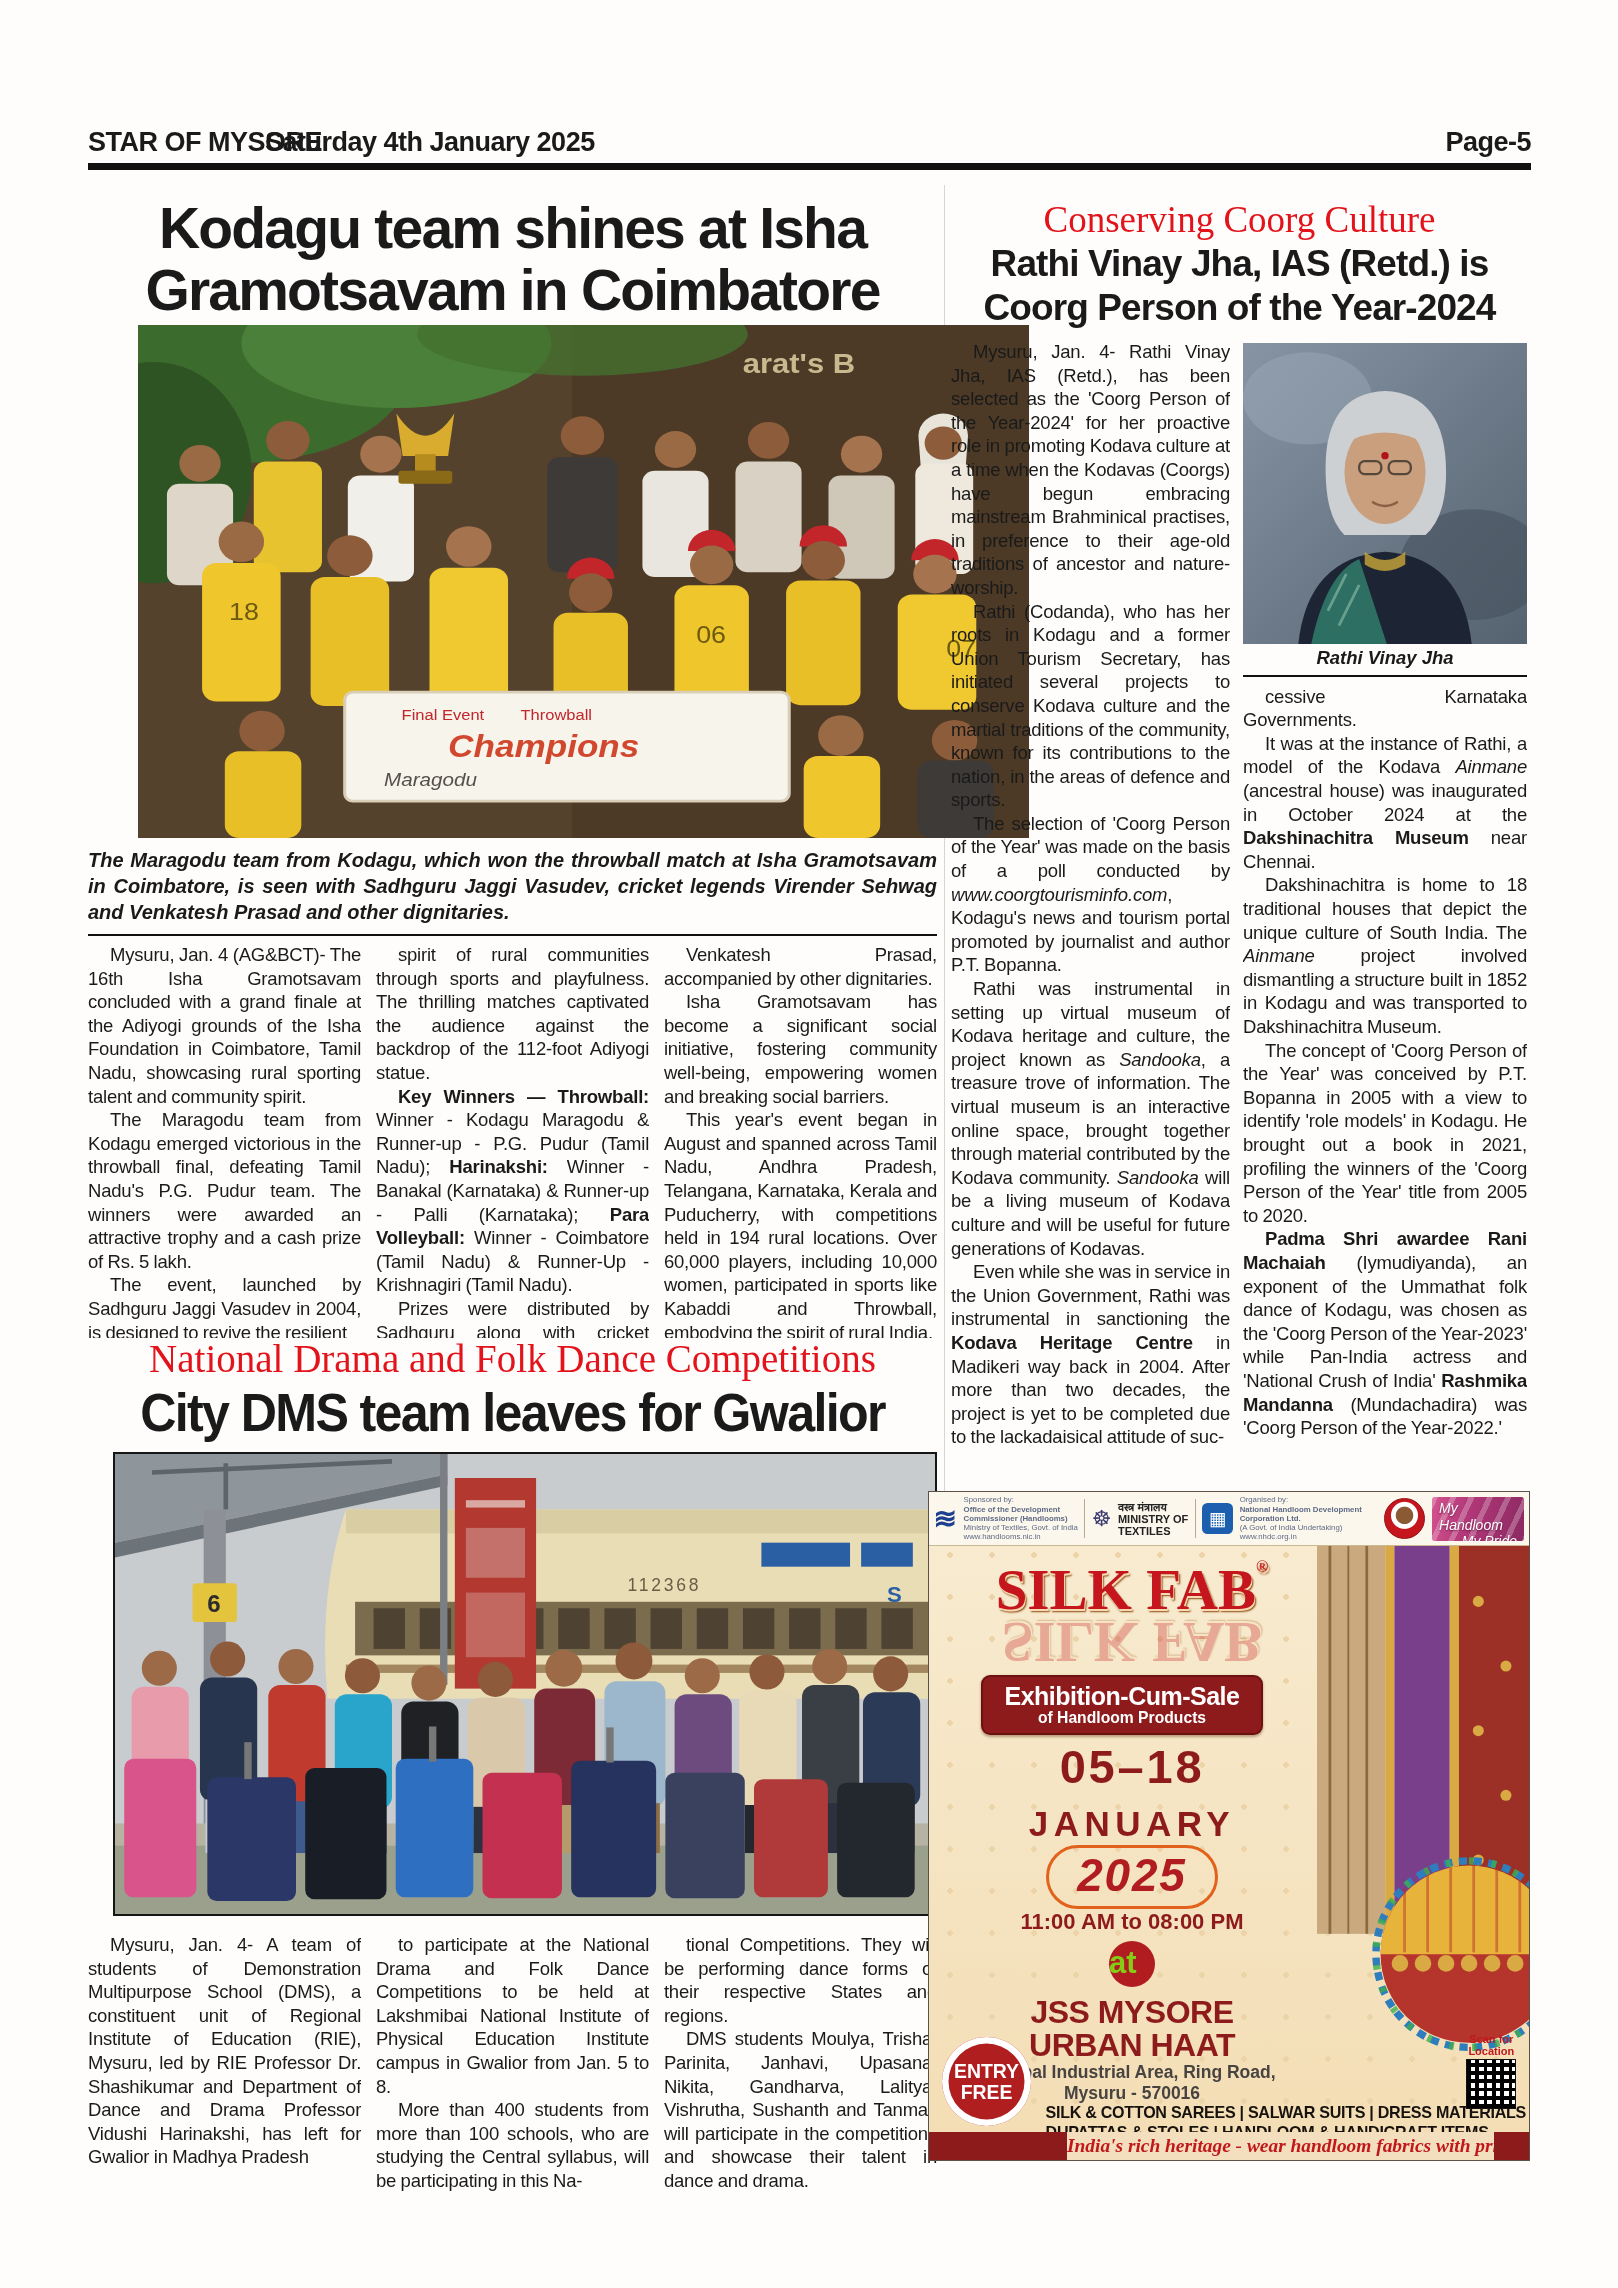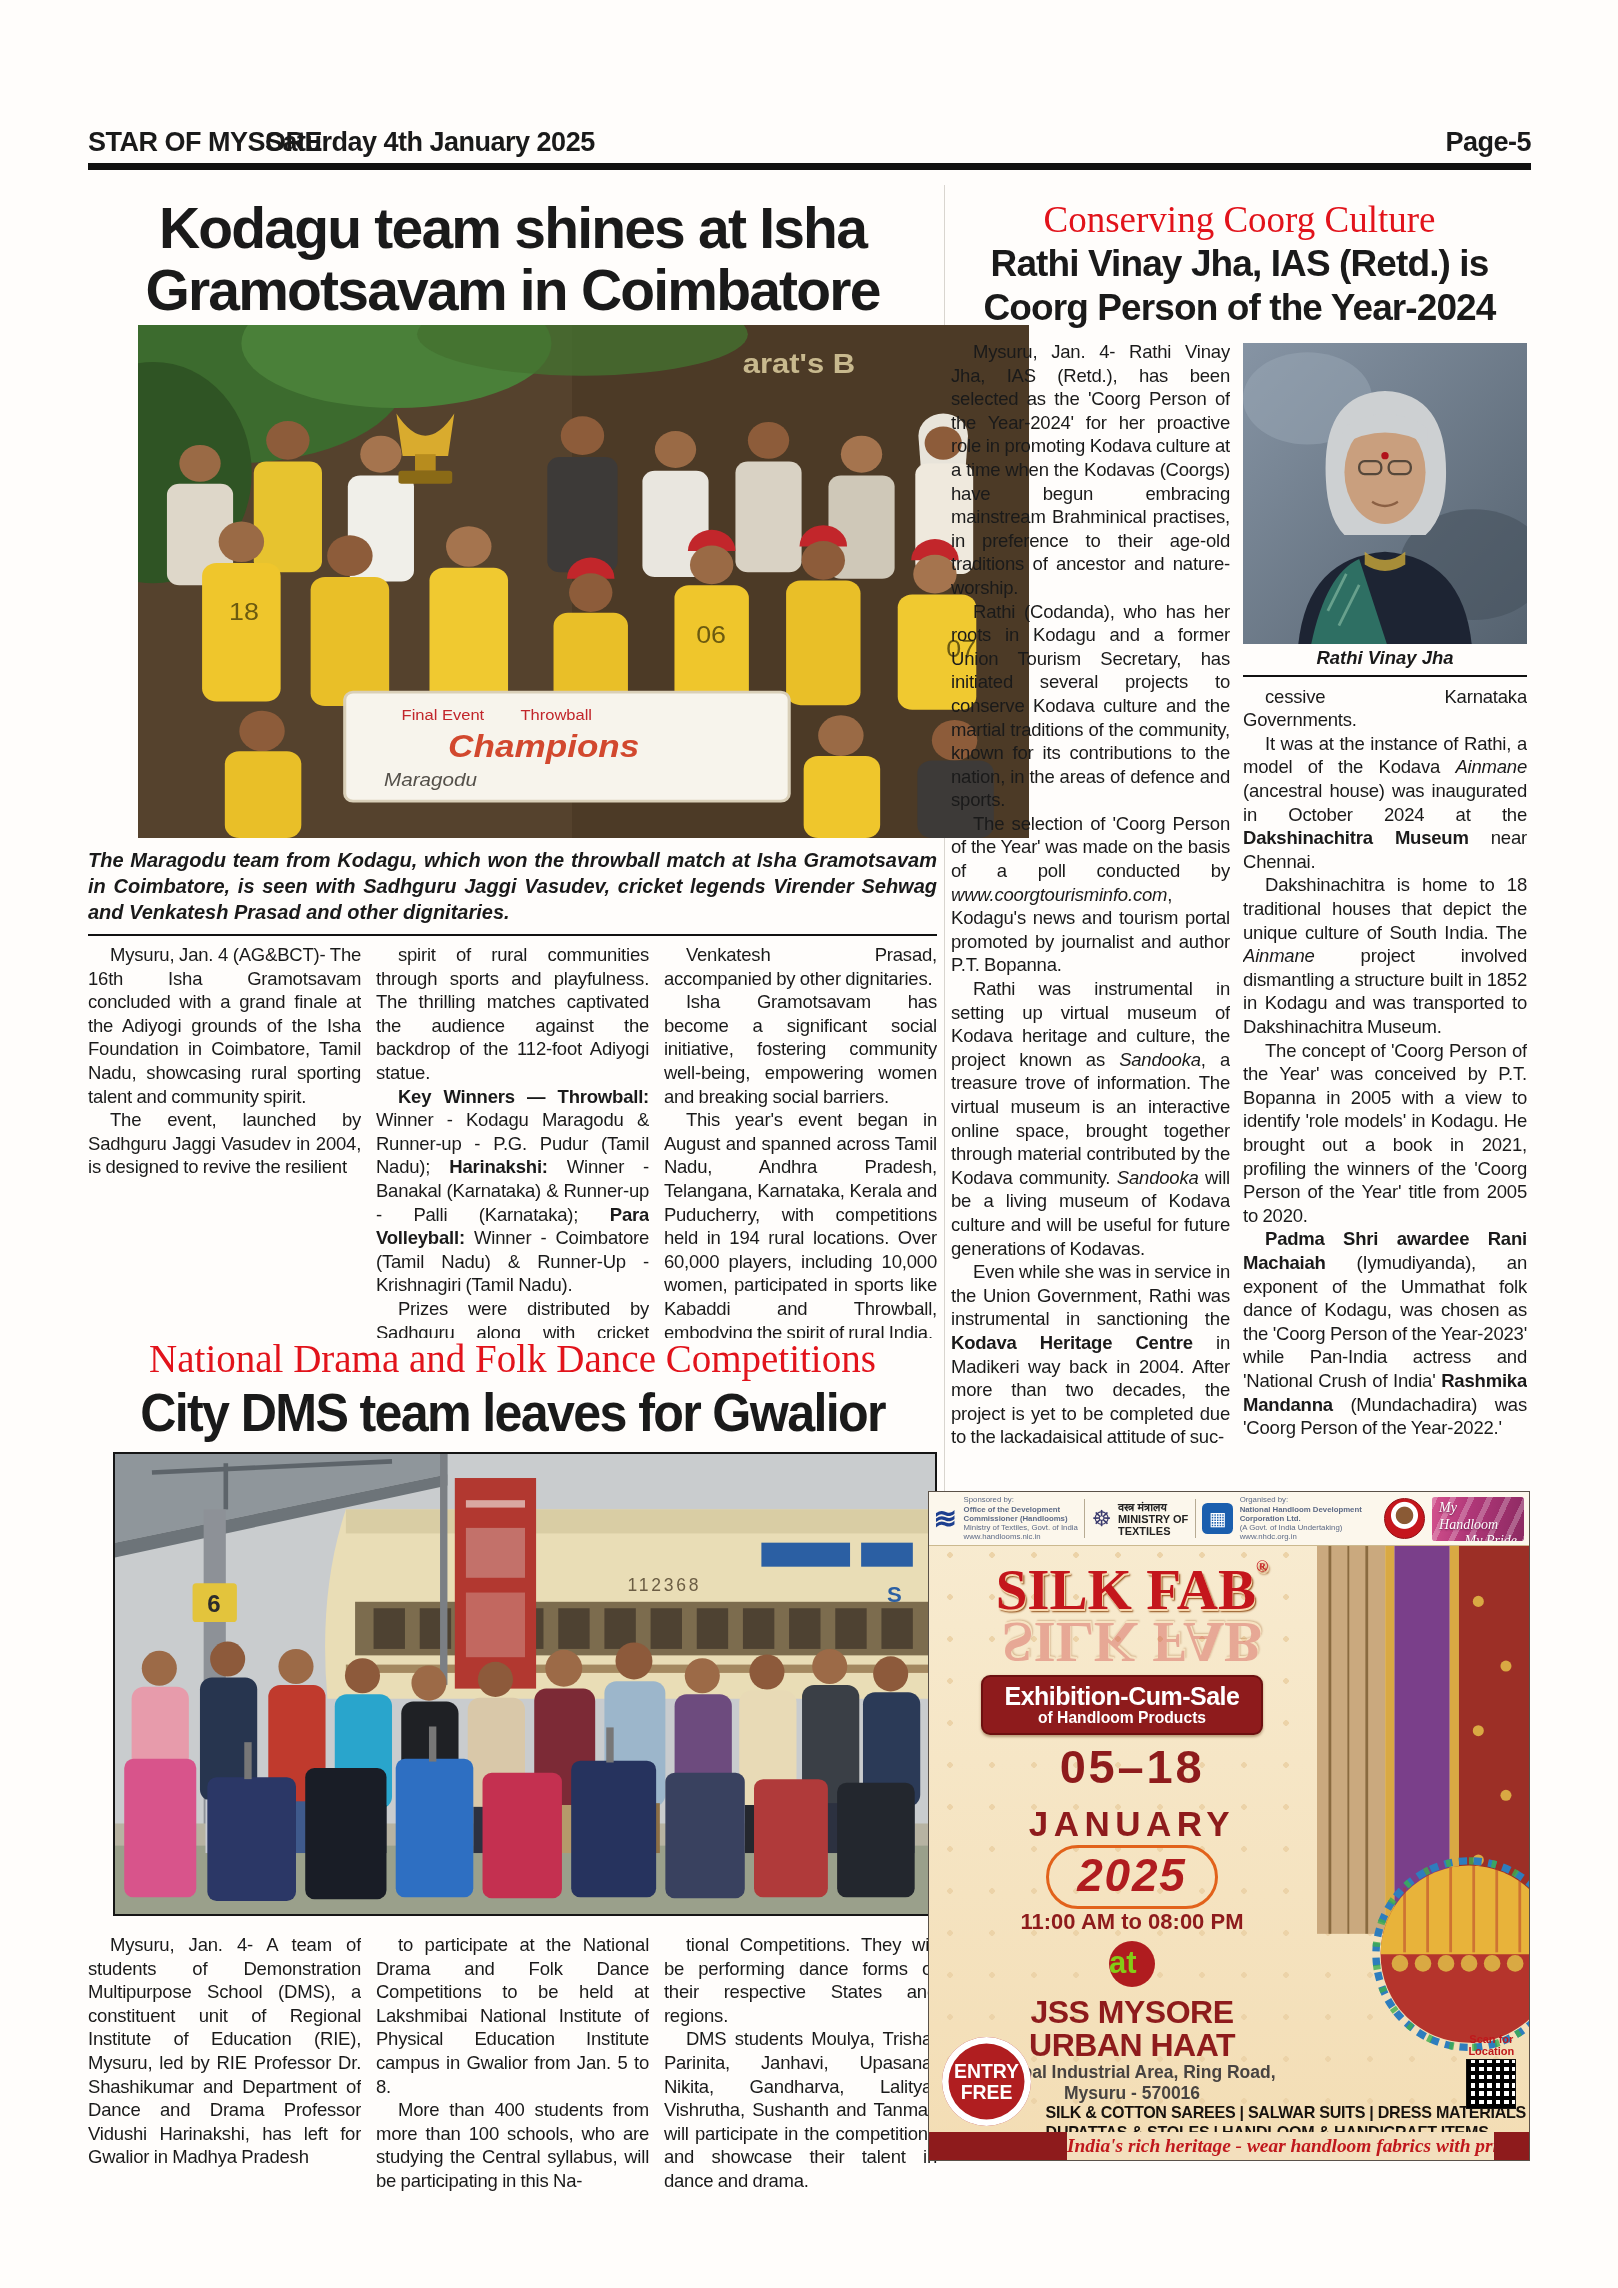--- a/index.html
+++ b/index.html
@@ -44,21 +44,21 @@
   .vdiv{width:0.9px;height:39px;background:#b7ab93;}
   .wave{color:#1d3f8f;font-size:28px;font-weight:bold;line-height:1;}
   .minilogo{width:31px;height:31px;border-radius:5.5px;background:#1b5fae;color:#fff;
             font-size:18.5px;text-align:center;line-height:31px;}
   .redcirc{width:41px;height:41px;border-radius:50%;background:
            radial-gradient(circle at 50% 42%,#8a5a35 0 8.3px,#fff 9.2px 13px,#c5161d 14px);
            border:1.8px solid #8f0e13;}
   .pinkbanner{flex:1;height:44px;border-radius:2.8px;background:
       linear-gradient(100deg,#d4528e,#b03778 40%,#8c2a62),
       repeating-linear-gradient(115deg,rgba(255,255,255,.25) 0 5.5px,rgba(0,0,0,0) 5.5px 16.6px);
-      background-blend-mode:overlay;color:#fff;font-family:Liberation Serif, serif;
+      background-blend-mode:overlay;color:#fff;font-family:Liberation Sans, sans-serif;
       font-style:italic;padding:3.7px 7.4px;overflow:hidden;}
   .pinkbanner div{font-size:14px;line-height:16.6px;text-shadow:0 0.9px 1.8px #6d1c4a;}
   .brand{font-family:"Liberation Serif",serif;font-weight:bold;color:#c4161c;
          text-shadow:0.9px 1.8px 0 #f6d9b0,1.8px 2.8px 1.8px #8d4a12;text-align:center;white-space:nowrap;}
   .brand sup{font-size:16.6px;vertical-align:37px;}
   .refl{transform:scaleY(-1);opacity:.30;filter:blur(0.4px);}
   .xcsbadge{background:#8e1b1c;border:2.8px solid #6d1010;border-radius:9.2px;color:#fff;
             text-align:center;padding:4.6px 0 6.5px;box-shadow:0 1.8px 2.8px rgba(90,40,0,.4);}
   .xcs1{font-size:25px;font-weight:bold;letter-spacing:-0.5px;line-height:28px;}
   .xcs2{font-size:15.7px;font-weight:bold;line-height:16.6px;}
@@ -186,20 +186,21 @@
           <rect x="754" y="472" width="74" height="84" rx="14" fill="#3d3a38"></rect>
       </g>
     </svg>
   </div>
 
   <div class="abs caption" style="left:88px;top:847px;width:849px;">The Maragodu team from Kodagu, which won the throwball match at Isha Gramotsavam in Coimbatore, is seen with Sadhguru Jaggi Vasudev, cricket legends Virender Sehwag and Venkatesh Prasad and other dignitaries.</div>
 
   <div class="abs cols bodytxt" style="left:88px;top:943px;width:849px;height:395px;">
     <div>
       <p>Mysuru, Jan. 4 (AG&amp;BCT)- The 16th Isha Gramotsavam concluded with a grand finale at the Adiyogi grounds of the Isha Foundation in Coimbatore, Tamil Nadu, showcasing rural sporting talent and community spirit.</p>
+      <p>The Maragodu team from Kodagu emerged victorious in the throwball final, defeating Tamil Nadu's P.G. Pudur team. The winners were awarded an attractive trophy and a cash prize of Rs. 5 lakh.</p>
       <p>The event, launched by Sadhguru Jaggi Vasudev in 2004, is designed to revive the resilient</p>
     </div>
     <div>
       <p>spirit of rural communities through sports and playfulness. The thrilling matches captivated the audience against the backdrop of the 112-foot Adiyogi statue.</p>
       <p><b>Key Winners — Throwball:</b> Winner - Kodagu Maragodu &amp; Runner-up - P.G. Pudur (Tamil Nadu); <b>Harinakshi:</b> Winner - Banakal (Karnataka) &amp; Runner-up - Palli (Karnataka); <b>Para Volleyball:</b> Winner - Coimbatore (Tamil Nadu) &amp; Runner-Up - Krishnagiri (Tamil Nadu).</p>
       <p>Prizes were distributed by Sadhguru along with cricket legends Virender Sehwag and</p>
     </div>
     <div>
       <p>Venkatesh Prasad, accompanied by other dignitaries.</p>
       <p>Isha Gramotsavam has become a significant social initiative, fostering community well-being, empowering women and breaking social barriers.</p>

